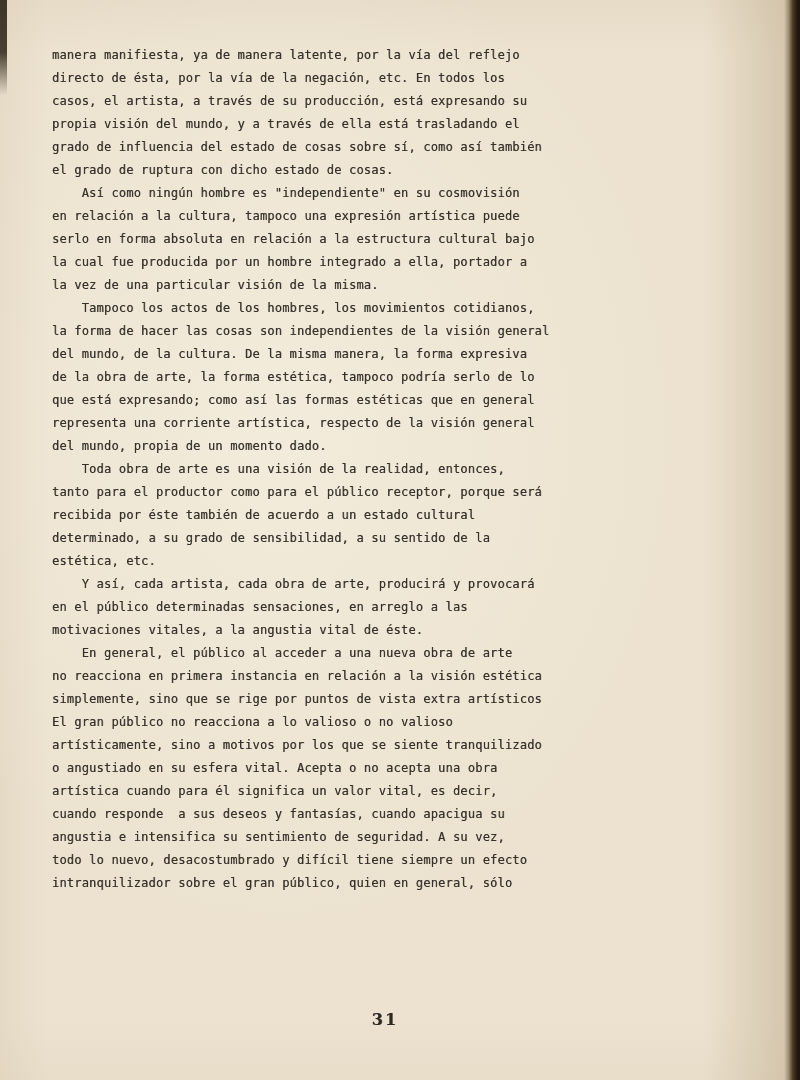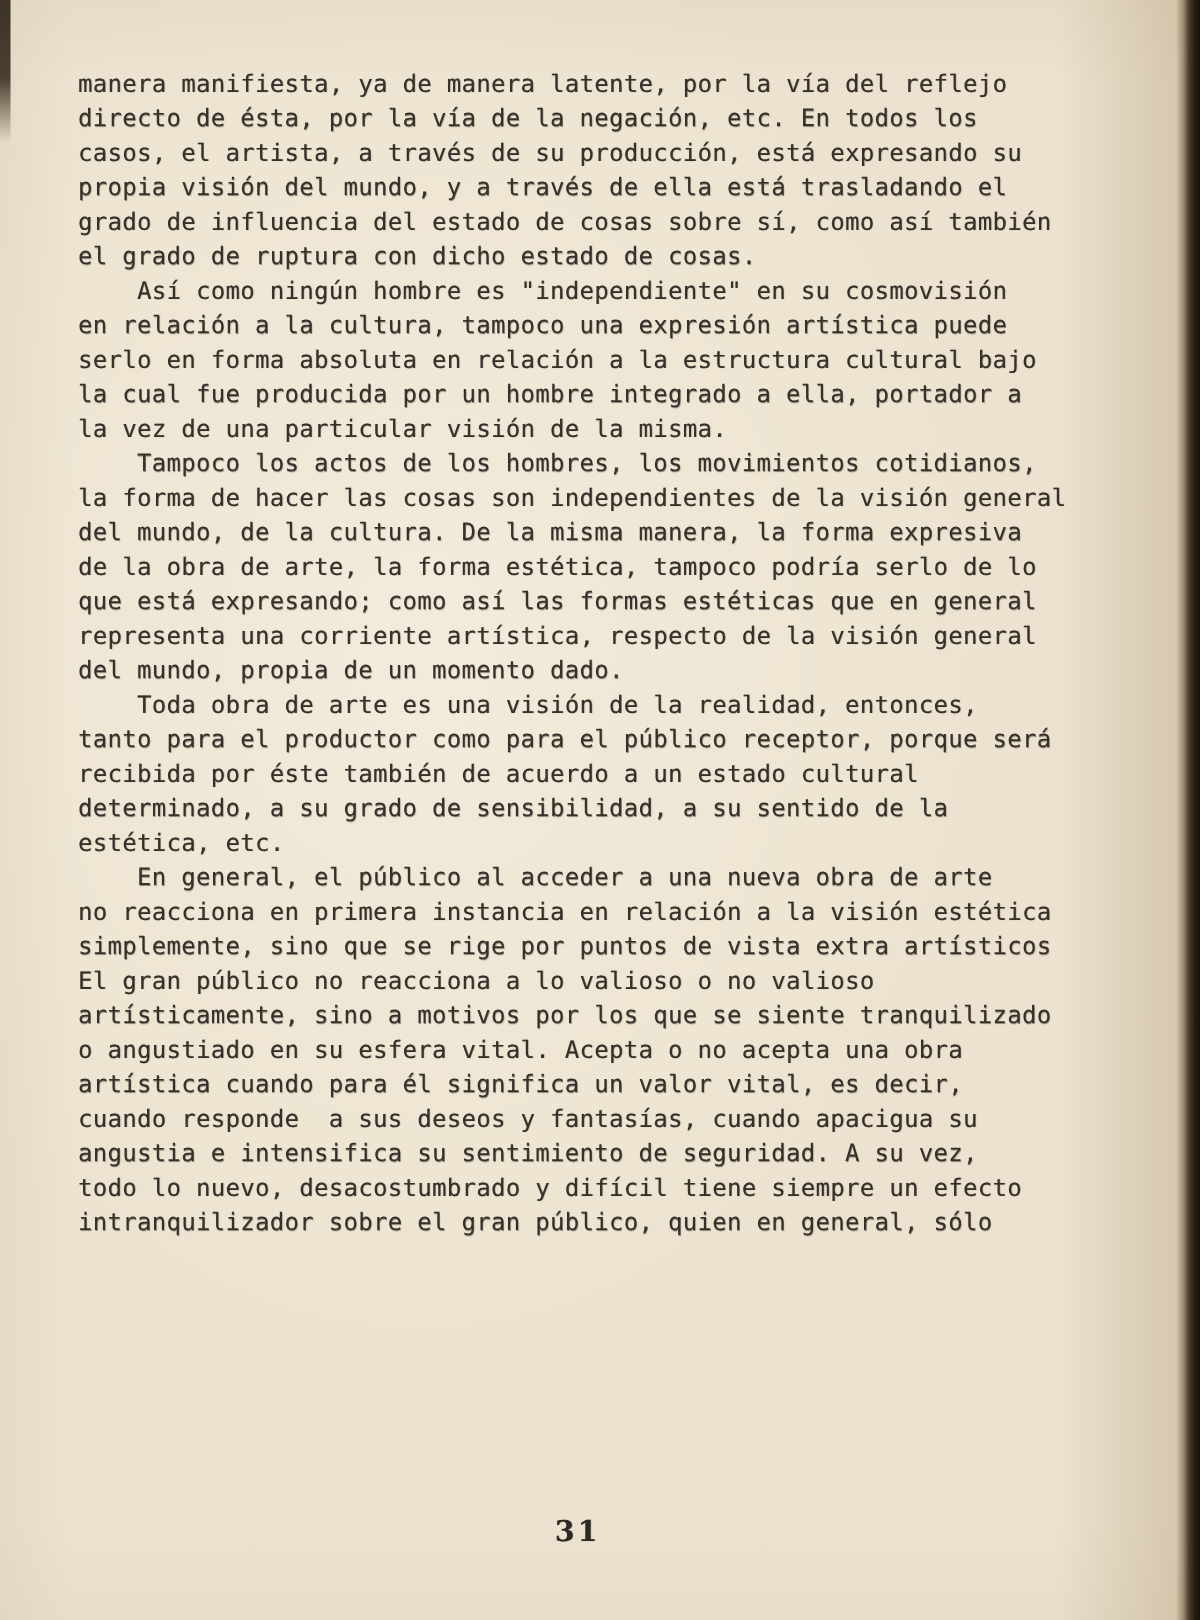--- a/index.html
+++ b/index.html
@@ -19,37 +19,37 @@
       linear-gradient(to right, rgba(214,200,175,0.30) 0%, rgba(214,200,175,0) 6%, rgba(214,200,175,0) 88%, rgba(196,178,148,0.55) 98%),
       linear-gradient(to bottom, rgba(220,207,184,0.35) 0%, rgba(220,207,184,0) 5%, rgba(220,207,184,0) 94%, rgba(224,212,190,0.35) 100%),
       #ece2cf;
   }
   .body-text {
     position: absolute;
     top: 44px;
     left: 52px;
     width: 734px;
     color: #353029;
-    font-size: 16px;
+    font-size: 12px;
     line-height: 23px;
     letter-spacing: 0.2px;
     text-shadow: 0.4px 0.4px 0.6px rgba(53,48,41,0.55);
   }
   .paragraph {
     white-space: pre;
     margin: 0;
   }
   .page-number {
     position: absolute;
     top: 1010px;
     left: 385px;
     transform: translateX(-50%);
     font-family: "DejaVu Serif", serif;
     font-weight: bold;
-    font-size: 19px;
+    font-size: 16px;
     letter-spacing: 2px;
     color: #2c2822;
     text-shadow: 0.4px 0.4px 0.5px rgba(44,40,34,0.5);
   }
   .scan-edge-right {
     position: absolute;
     top: 0;
     right: 0;
     width: 16px;
     height: 1080px;
@@ -91,20 +91,23 @@
 del mundo, de la cultura. De la misma manera, la forma expresiva
 de la obra de arte, la forma estética, tampoco podría serlo de lo
 que está expresando; como así las formas estéticas que en general
 representa una corriente artística, respecto de la visión general
 del mundo, propia de un momento dado.</div>
     <div class="paragraph">    Toda obra de arte es una visión de la realidad, entonces,
 tanto para el productor como para el público receptor, porque será
 recibida por éste también de acuerdo a un estado cultural
 determinado, a su grado de sensibilidad, a su sentido de la
 estética, etc.</div>
+    <div class="paragraph">    Y así, cada artista, cada obra de arte, producirá y provocará
+en el público determinadas sensaciones, en arreglo a las
+motivaciones vitales, a la angustia vital de éste.</div>
     <div class="paragraph">    En general, el público al acceder a una nueva obra de arte
 no reacciona en primera instancia en relación a la visión estética
 simplemente, sino que se rige por puntos de vista extra artísticos
 El gran público no reacciona a lo valioso o no valioso
 artísticamente, sino a motivos por los que se siente tranquilizado
 o angustiado en su esfera vital. Acepta o no acepta una obra
 artística cuando para él significa un valor vital, es decir,
 cuando responde  a sus deseos y fantasías, cuando apacigua su
 angustia e intensifica su sentimiento de seguridad. A su vez,
 todo lo nuevo, desacostumbrado y difícil tiene siempre un efecto

